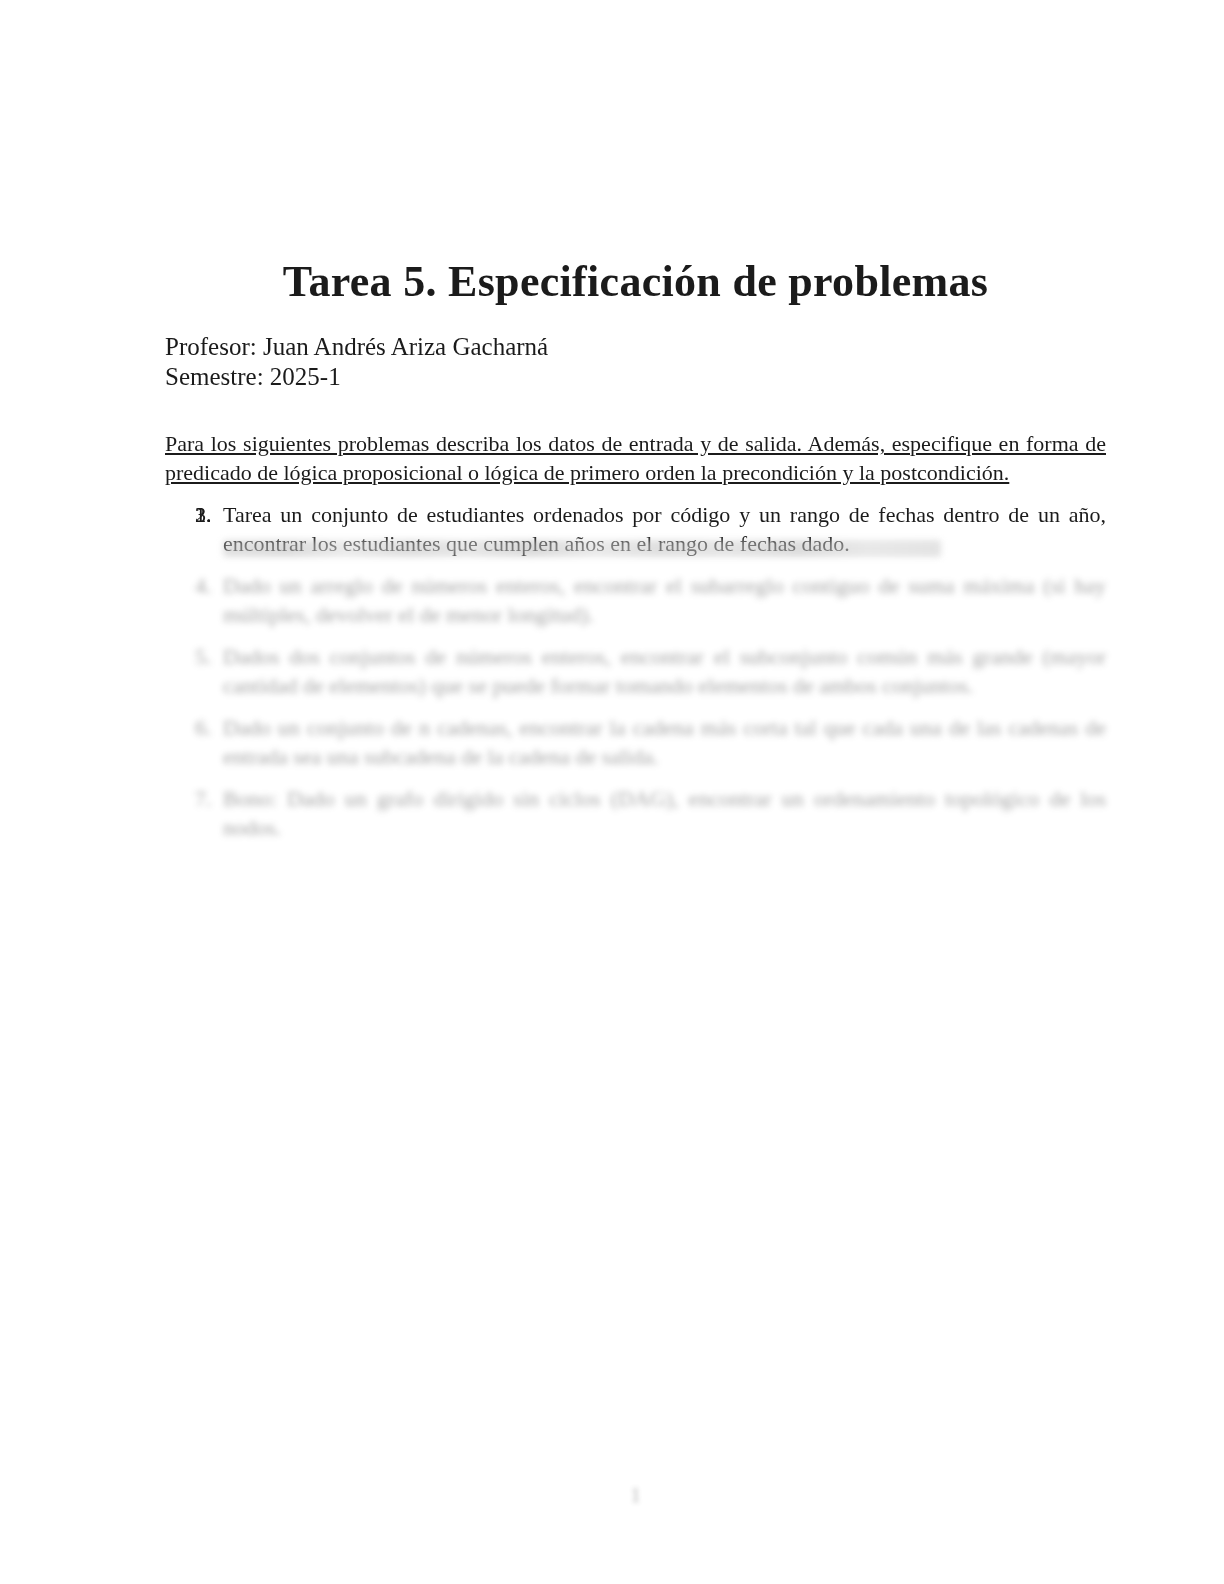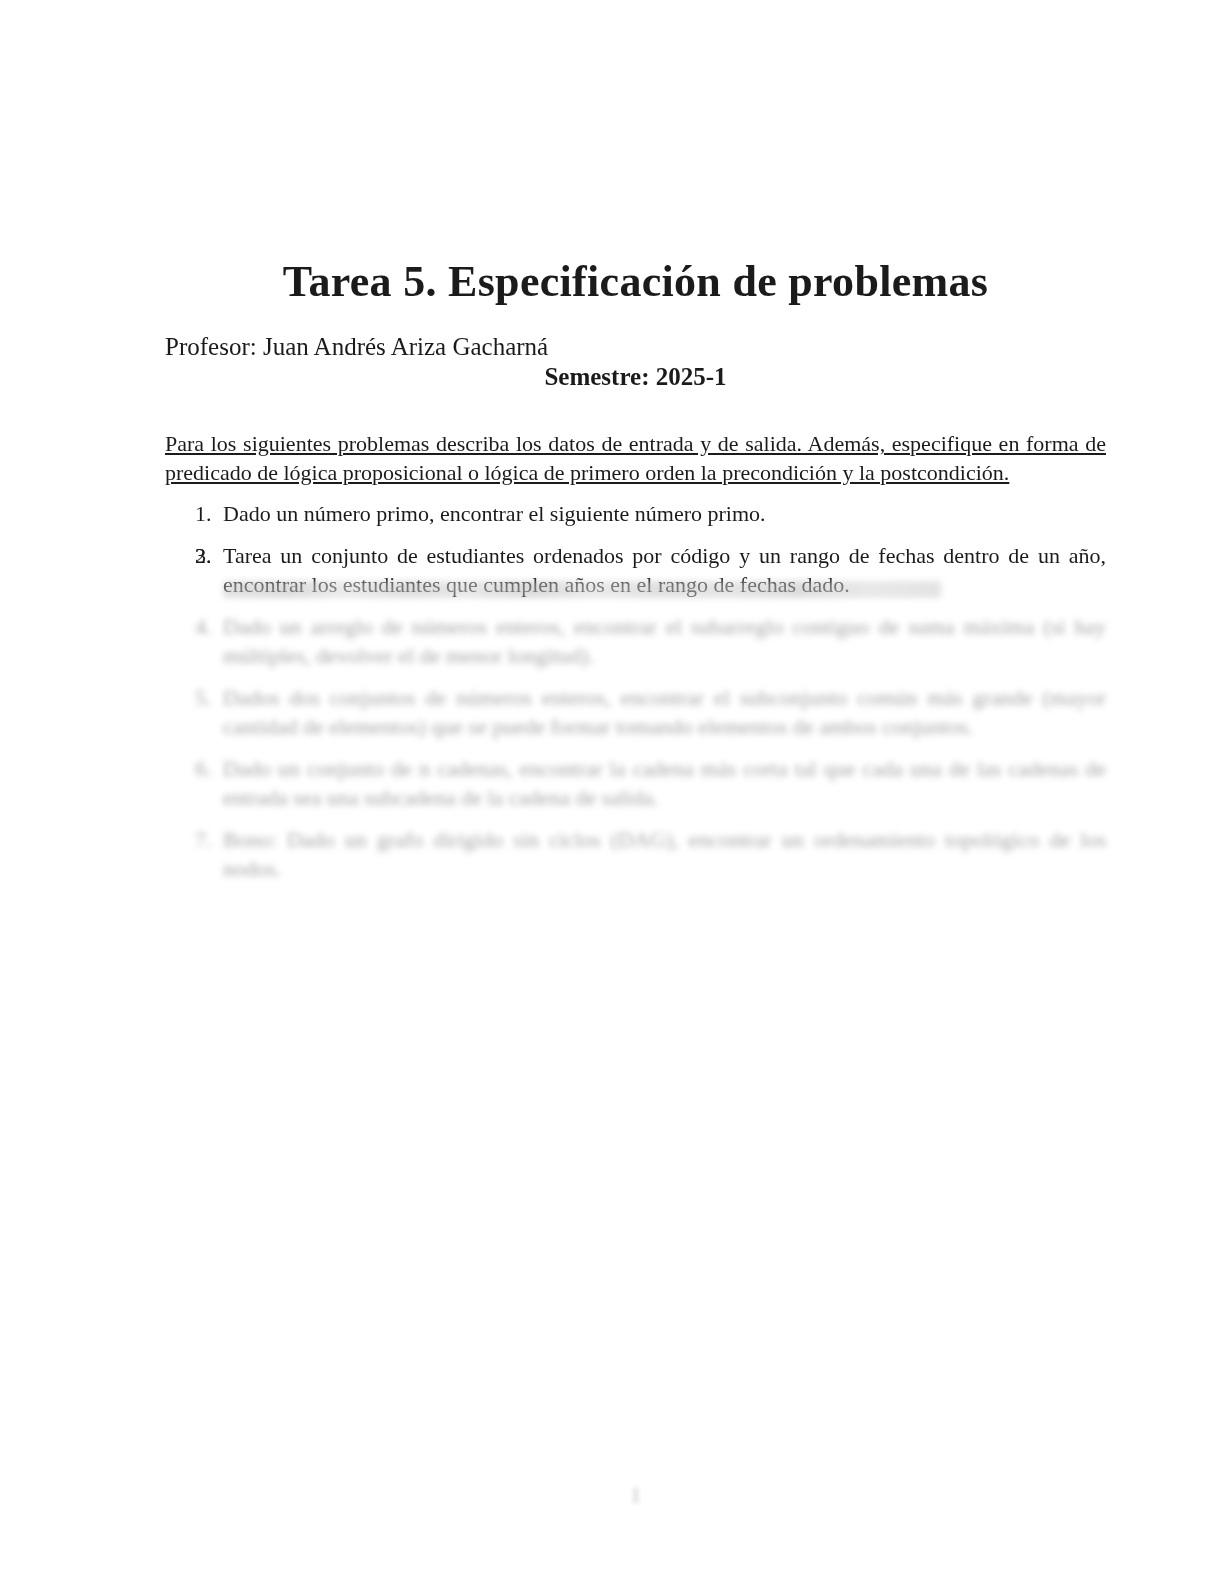--- a/index.html
+++ b/index.html
@@ -38,22 +38,21 @@
   }
   .doc-author {
     margin-top: 24px;
     font-size: 25px;
     line-height: 30px;
   }
   .doc-date {
     margin-top: 1px;
     font-size: 25px;
     line-height: 28px;
-    text-align: center;
-    font-weight: bold;
+    text-align: left;
   }
   .intro {
     margin: 38px 0 0 0;
     font-size: 22px;
     line-height: 29px;
     text-align: justify;
     text-decoration: underline;
   }
   ol.problems {
     list-style: none;
@@ -116,21 +115,20 @@
     <h1 class="doc-title">Tarea 5. Especificación de problemas</h1>
 
     <div class="doc-author">Profesor: Juan Andrés Ariza Gacharná</div>
     <div class="doc-date">Semestre: 2025-1</div>
 
     <p class="intro">Para los siguientes problemas describa los datos de entrada y de salida. Además, especifique en forma de predicado de lógica proposicional o lógica de primero orden la precondición y la postcondición.</p>
 
     <ol class="problems">
       <li>
         <span class="num">1.</span>
-        <span class="txt">Dado un número primo, encontrar el siguiente número primo.</span>
       </li>
       <li>
         <span class="num">2.</span>
       </li>
       <li>
         <span class="num">3.</span>
         <span class="txt">Tarea un conjunto de estudiantes ordenados por código y un rango de fechas dentro de un año, encontrar los estudiantes que cumplen años en el rango de fechas dado.</span>
         <span class="censor-strip"></span>
       </li>
       <li class="blurred">

